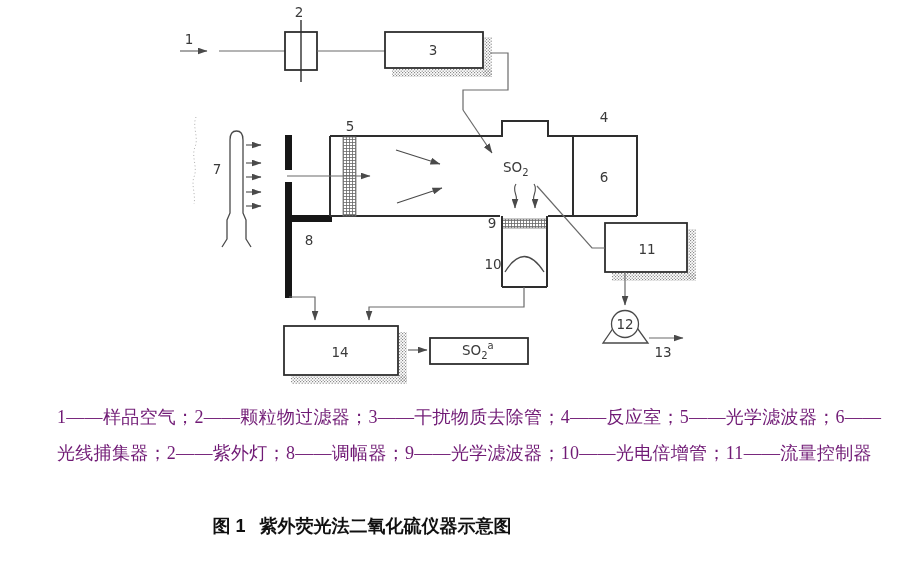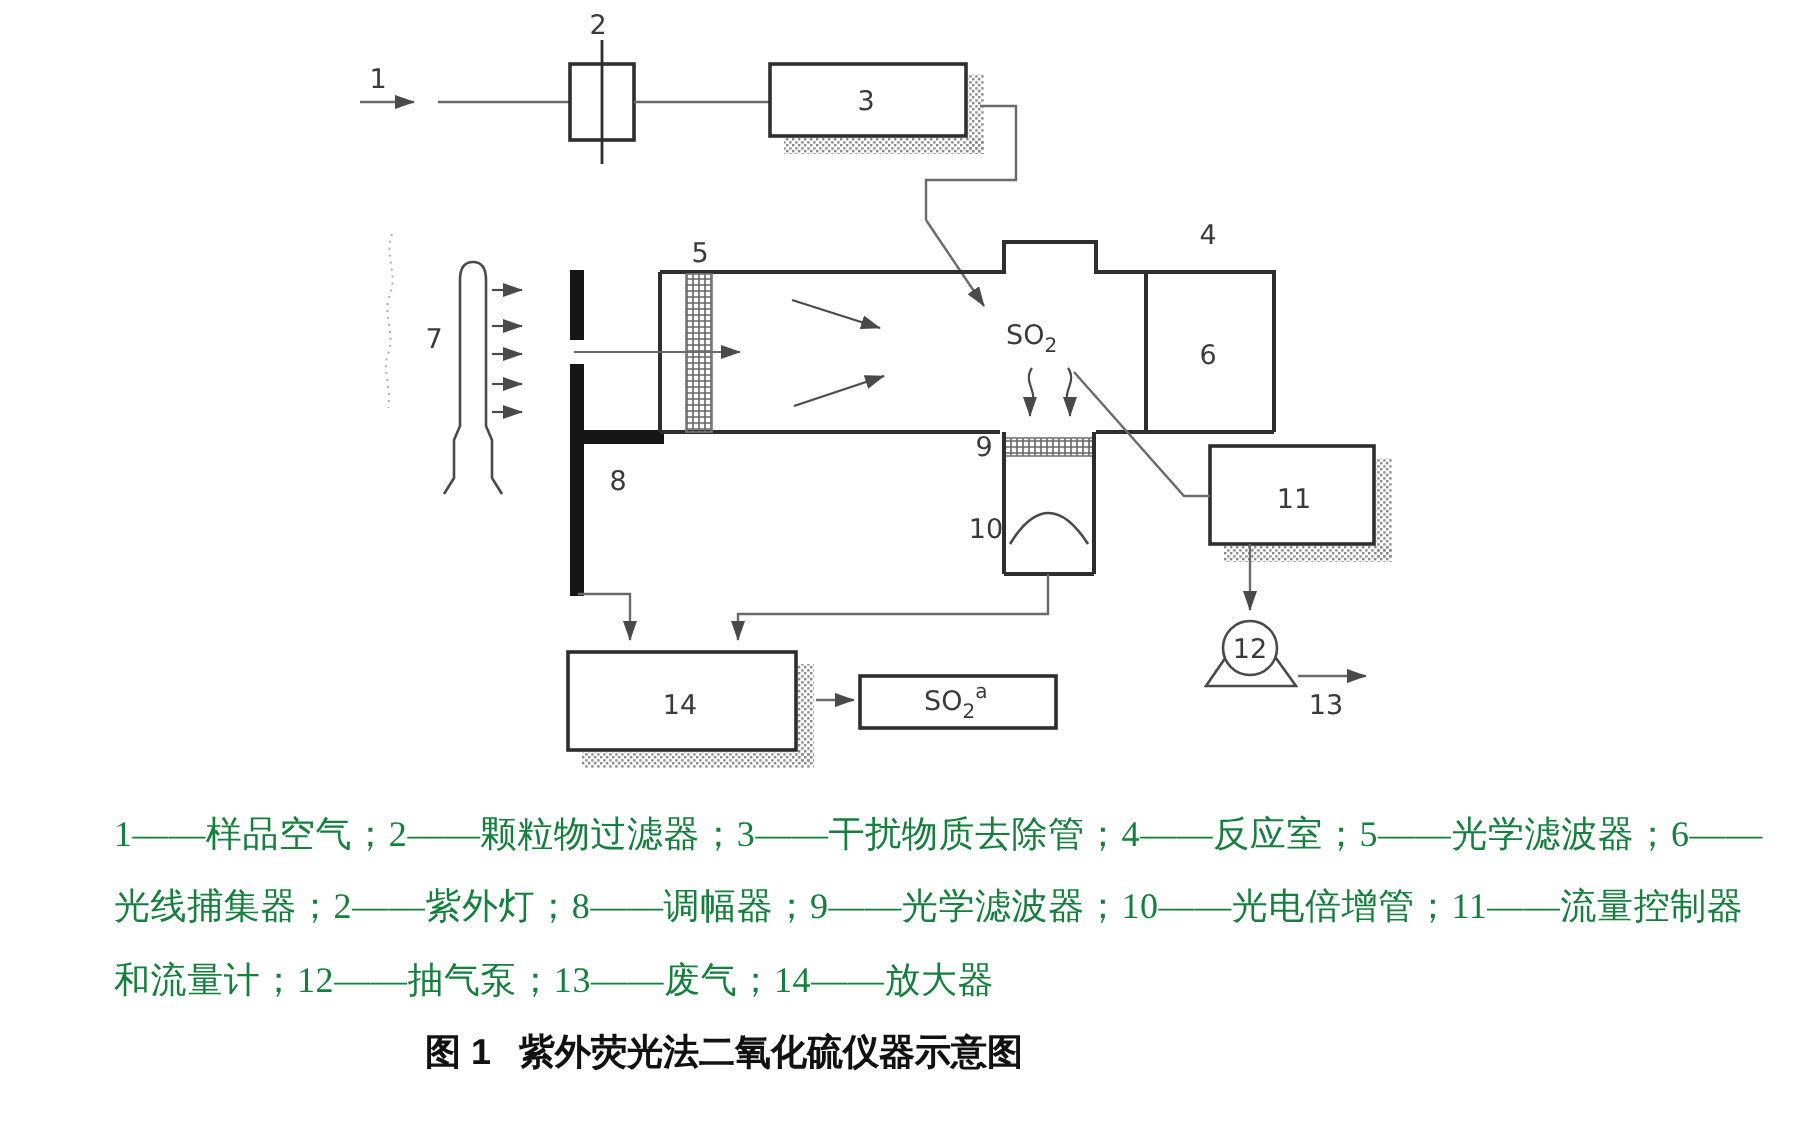--- a/index.html
+++ b/index.html
@@ -2,21 +2,21 @@
 <html><head>
 <meta charset="utf-8">
 <style>
   html,body{margin:0;padding:0;background:#ffffff;}
   body{width:908px;height:573px;position:relative;overflow:hidden;
        font-family:"Liberation Serif", serif;color:#1c1c1c;}
   .diagram-wrap{position:absolute;left:0;top:0;width:908px;height:395px;}
   svg text{font-family:"DejaVu Sans", sans-serif;font-size:13.5px;fill:#3a3a3a;}
   .legend{position:absolute;left:57px;top:399px;width:820px;
           font-size:18px;line-height:36.4px;letter-spacing:0.3px;
-          color:#15803d;white-space:nowrap;}
+          color:#701a75;white-space:nowrap;}
   .caption{position:absolute;left:0;top:514px;width:724px;text-align:center;
            font-family:"Liberation Sans", sans-serif;font-weight:bold;
            font-size:18px;color:#111;}
   .caption .fig{margin-right:14px;}
 </style>
 </head>
 <body>
 
 <div class="diagram-wrap">
 <svg width="908" height="395" viewBox="0 0 908 395">
@@ -147,18 +147,17 @@
   <rect x="430" y="338" width="98" height="26" fill="#fff" stroke="#2e2e2e" stroke-width="1.8"></rect>
   <text x="462" y="355">
     <tspan>SO</tspan><tspan dy="4" font-size="10">2</tspan><tspan dy="-10" font-size="10">a</tspan>
   </text>
 </svg>
 </div>
 
 <div class="legend">
   <div>1——样品空气；2——颗粒物过滤器；3——干扰物质去除管；4——反应室；5——光学滤波器；6——</div>
   <div>光线捕集器；2——紫外灯；8——调幅器；9——光学滤波器；10——光电倍增管；11——流量控制器</div>
-  <div>和流量计；12——抽气泵；13——废气；14——放大器</div>
 </div>
 
 <div class="caption">
   <span class="fig">图 1</span><span>紫外荧光法二氧化硫仪器示意图</span>
 </div>
 
 </body></html>

